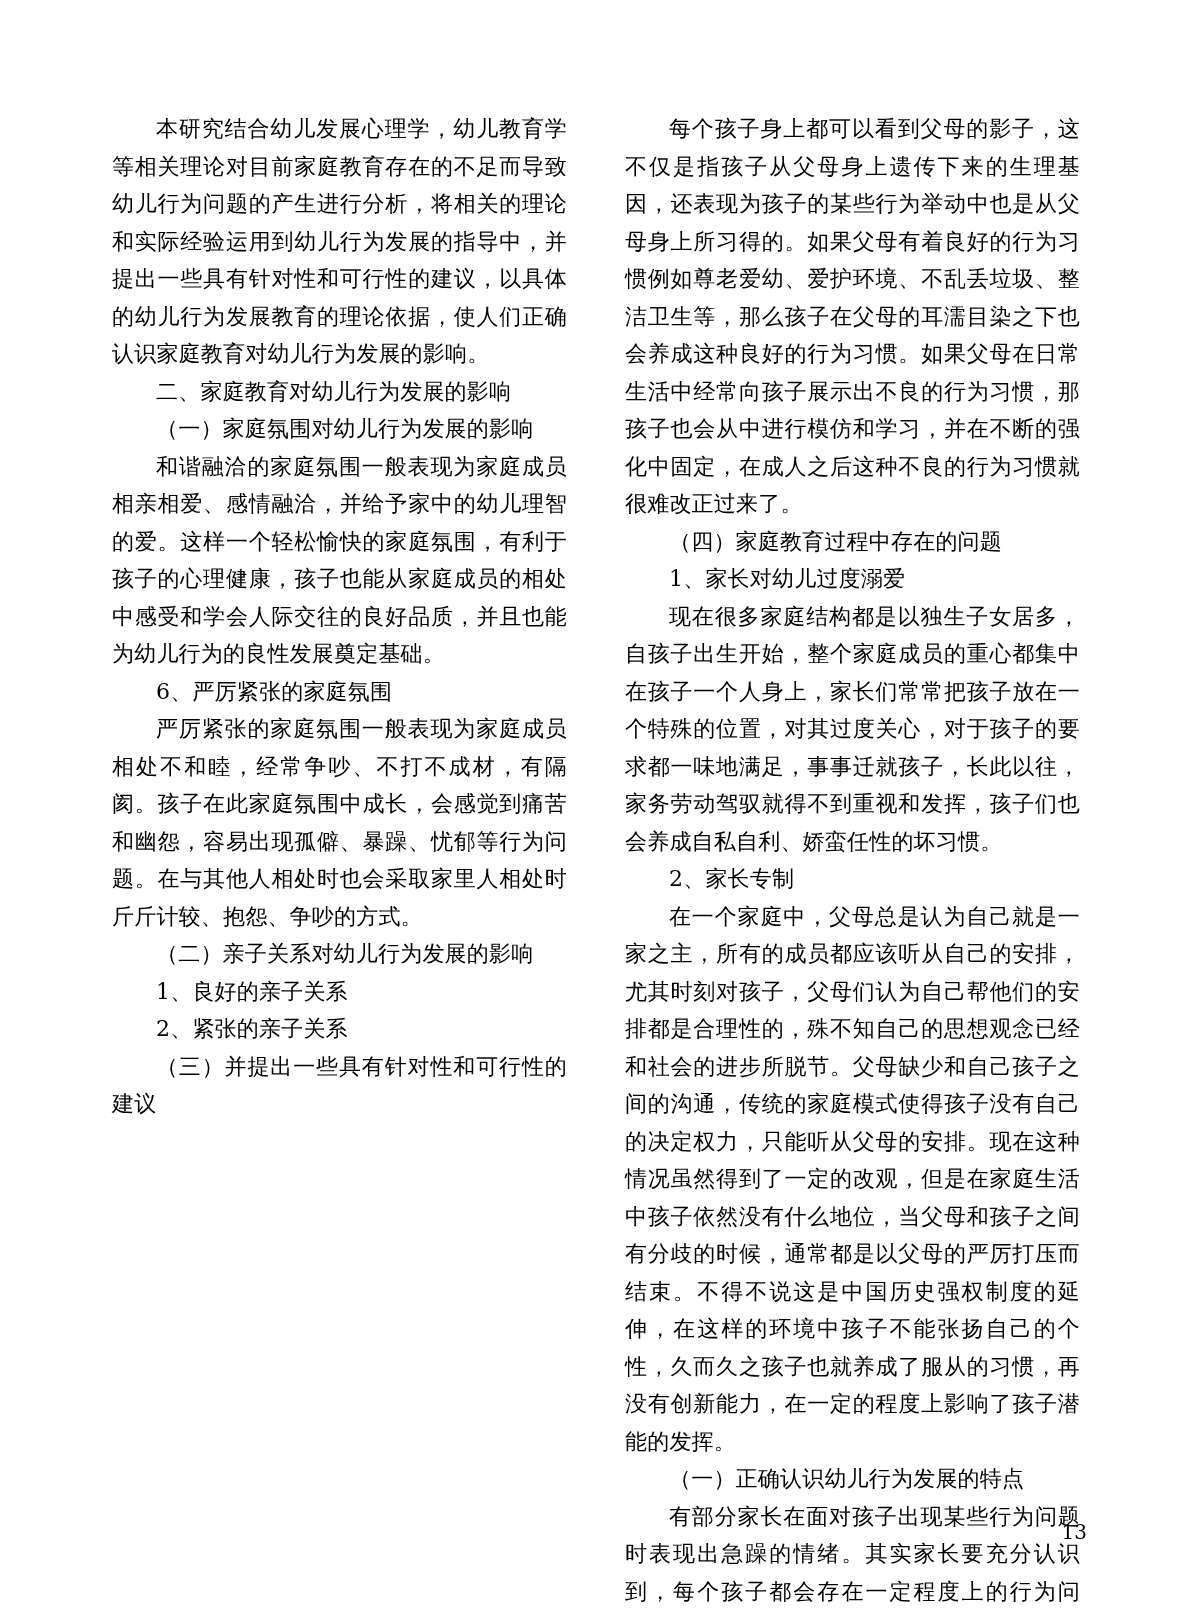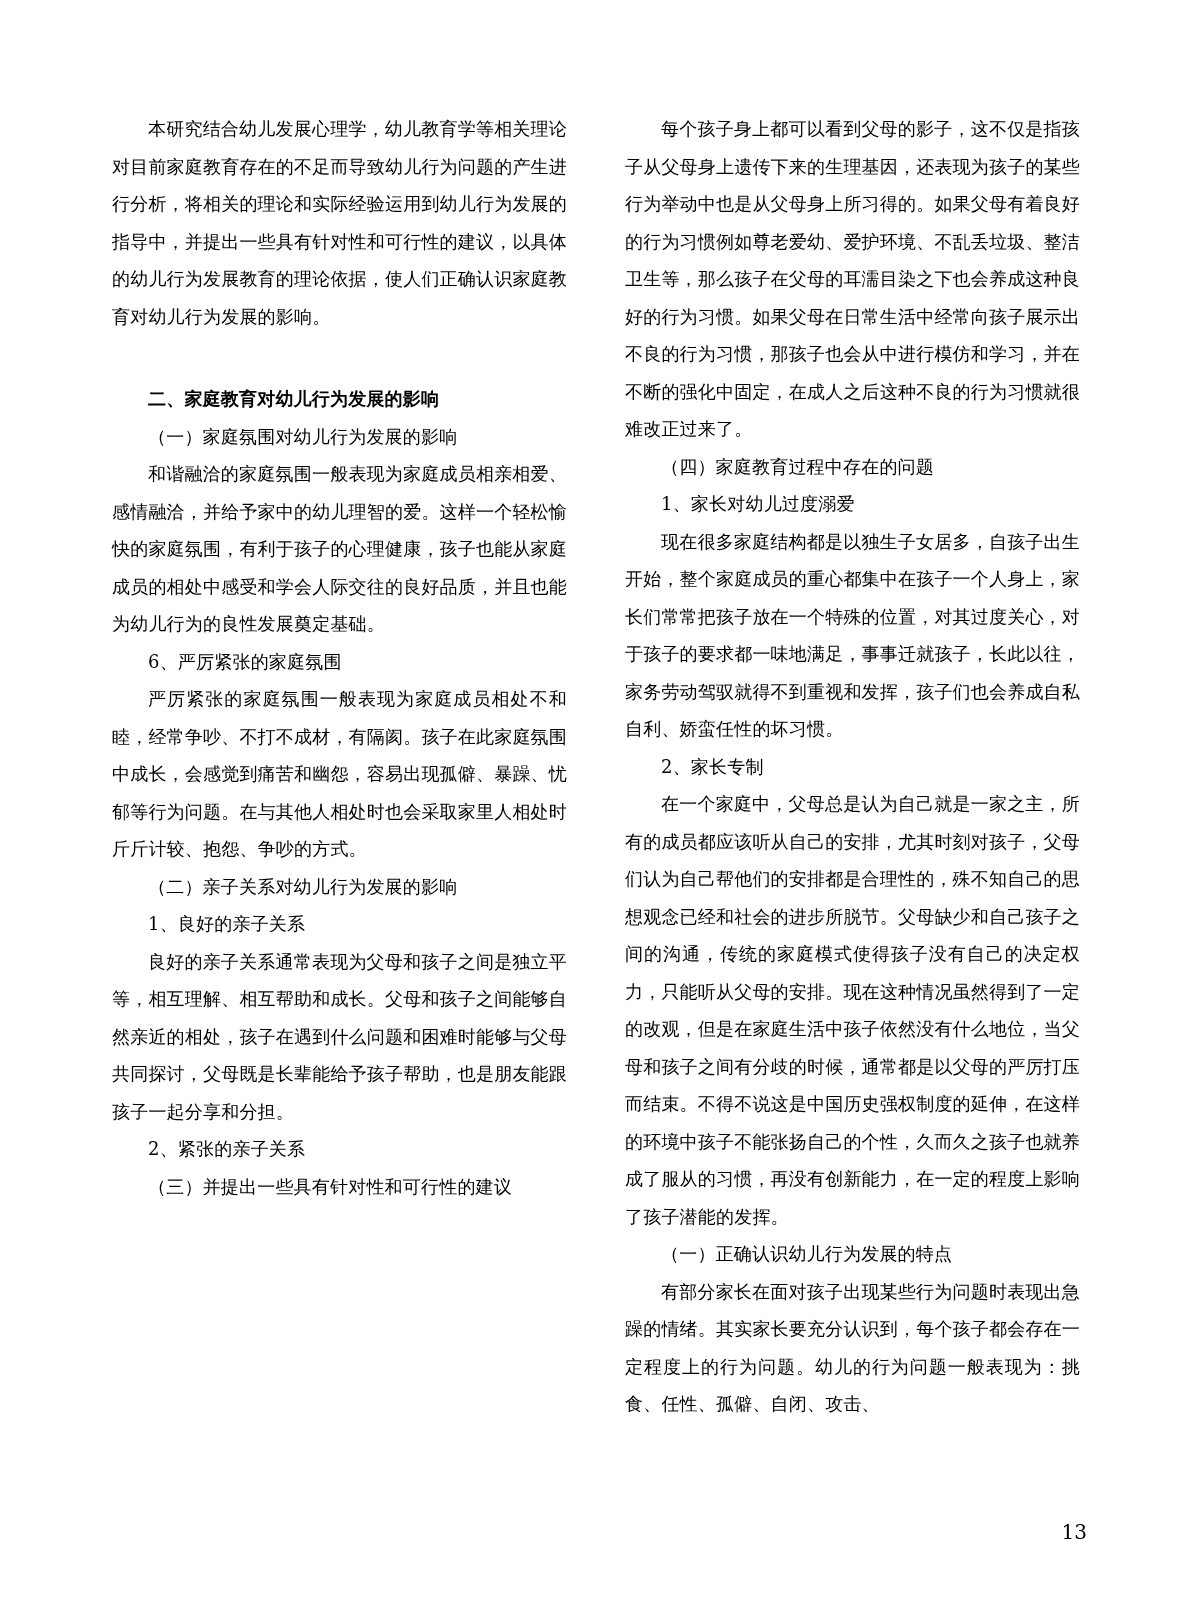--- a/index.html
+++ b/index.html
@@ -25,33 +25,32 @@
     width: 968px;
     display: flex;
     flex-direction: row;
     justify-content: space-between;
   }
   .col {
     width: 455px;
   }
   p {
     margin: 0;
-    font-size: 18px;
+    font-size: 22px;
     line-height: 37.5px;
     text-align: justify;
     text-justify: inter-ideograph;
     letter-spacing: 0.2px;
   }
   p.indent {
     text-indent: 2em;
   }
   p.heading {
     text-indent: 2em;
-    font-weight: bold;
-    margin-top: 45px;
+    font-weight: normal;
   }
   .page-number {
     position: absolute;
     right: 104px;
     bottom: 72px;
     font-size: 20px;
     font-family: "DejaVu Serif", "Liberation Serif", serif;
   }
 </style>
 </head>
@@ -62,21 +61,20 @@
 
     <div class="col">
       <p class="indent">本研究结合幼儿发展心理学，幼儿教育学等相关理论对目前家庭教育存在的不足而导致幼儿行为问题的产生进行分析，将相关的理论和实际经验运用到幼儿行为发展的指导中，并提出一些具有针对性和可行性的建议，以具体的幼儿行为发展教育的理论依据，使人们正确认识家庭教育对幼儿行为发展的影响。</p>
       <p class="heading">二、家庭教育对幼儿行为发展的影响</p>
       <p class="indent">（一）家庭氛围对幼儿行为发展的影响</p>
       <p class="indent">和谐融洽的家庭氛围一般表现为家庭成员相亲相爱、感情融洽，并给予家中的幼儿理智的爱。这样一个轻松愉快的家庭氛围，有利于孩子的心理健康，孩子也能从家庭成员的相处中感受和学会人际交往的良好品质，并且也能为幼儿行为的良性发展奠定基础。</p>
       <p class="indent">6、严厉紧张的家庭氛围</p>
       <p class="indent">严厉紧张的家庭氛围一般表现为家庭成员相处不和睦，经常争吵、不打不成材，有隔阂。孩子在此家庭氛围中成长，会感觉到痛苦和幽怨，容易出现孤僻、暴躁、忧郁等行为问题。在与其他人相处时也会采取家里人相处时斤斤计较、抱怨、争吵的方式。</p>
       <p class="indent">（二）亲子关系对幼儿行为发展的影响</p>
       <p class="indent">1、良好的亲子关系</p>
-      <p class="indent">良好的亲子关系通常表现为父母和孩子之间是独立平等，相互理解、相互帮助和成长。父母和孩子之间能够自然亲近的相处，孩子在遇到什么问题和困难时能够与父母共同探讨，父母既是长辈能给予孩子帮助，也是朋友能跟孩子一起分享和分担。</p>
       <p class="indent">2、紧张的亲子关系</p>
       <p class="indent">（三）并提出一些具有针对性和可行性的建议</p>
     </div>
 
     <div class="col">
       <p class="indent">每个孩子身上都可以看到父母的影子，这不仅是指孩子从父母身上遗传下来的生理基因，还表现为孩子的某些行为举动中也是从父母身上所习得的。如果父母有着良好的行为习惯例如尊老爱幼、爱护环境、不乱丢垃圾、整洁卫生等，那么孩子在父母的耳濡目染之下也会养成这种良好的行为习惯。如果父母在日常生活中经常向孩子展示出不良的行为习惯，那孩子也会从中进行模仿和学习，并在不断的强化中固定，在成人之后这种不良的行为习惯就很难改正过来了。</p>
       <p class="indent">（四）家庭教育过程中存在的问题</p>
       <p class="indent">1、家长对幼儿过度溺爱</p>
       <p class="indent">现在很多家庭结构都是以独生子女居多，自孩子出生开始，整个家庭成员的重心都集中在孩子一个人身上，家长们常常把孩子放在一个特殊的位置，对其过度关心，对于孩子的要求都一味地满足，事事迁就孩子，长此以往，家务劳动驾驭就得不到重视和发挥，孩子们也会养成自私自利、娇蛮任性的坏习惯。</p>
       <p class="indent">2、家长专制</p>

